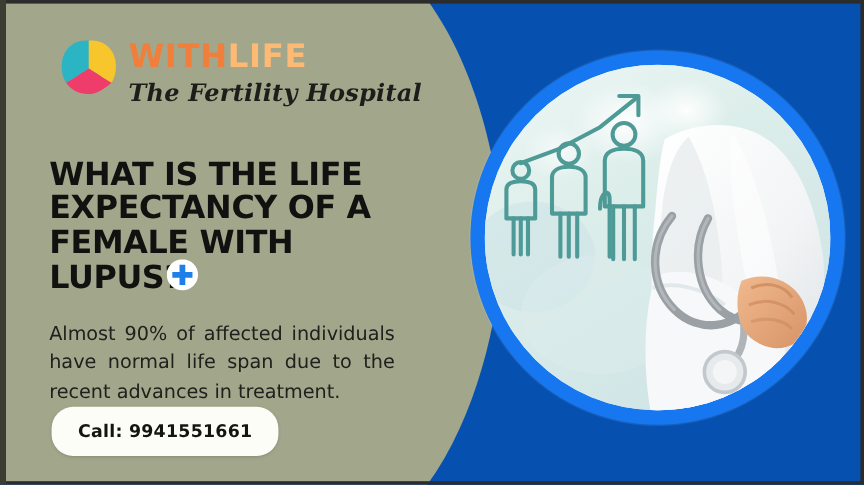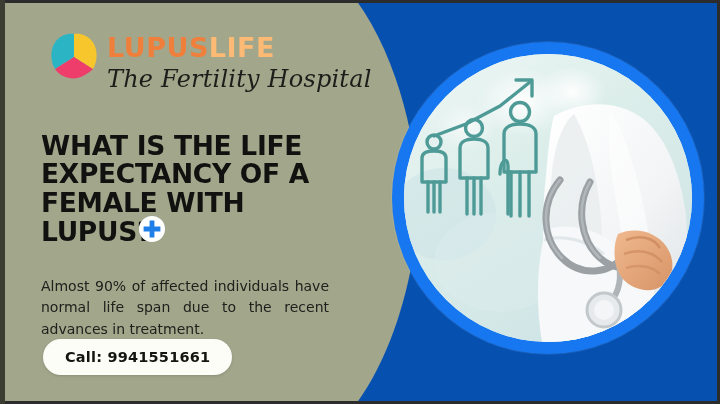--- a/index.html
+++ b/index.html
@@ -91,22 +91,22 @@
     font-size: 27px;
     font-weight: bold;
     letter-spacing: 0.5px;
     line-height: 1;
     font-family: "DejaVu Sans", sans-serif;
   }
   .logo-word .w1 { color: #ef7f3b; }
   .logo-word .w2 { color: #fdba74; }
   .logo-tag {
     margin-top: 4px;
-    font-size: 24px;
-    font-weight: normal;
+    font-size: 20px;
+    font-weight: bold;
     font-style: italic;
     color: #1d1d1a;
     font-family: "DejaVu Serif", serif;
     letter-spacing: 0.2px;
     white-space: nowrap;
   }
 
   
   .headline {
     position: absolute;
@@ -131,37 +131,37 @@
     width: 26px;
     height: 26px;
     z-index: 22;
   }
   .plus-badge svg { display: block; width: 100%; height: 100%; }
 
   
   .body-copy {
     position: absolute;
     left: 41px;
-    top: 262px;
+    top: 250px;
     width: 288px;
     z-index: 20;
     color: #20201c;
     font-family: "DejaVu Sans", sans-serif;
-    font-size: 14px;
+    font-size: 16px;
     line-height: 1.52;
     text-align: justify;
     font-weight: 500;
   }
 
   
   .call-pill {
     position: absolute;
     left: 43px;
     top: 339px;
-    height: 36px;
+    height: 41px;
     padding: 0 22px;
     display: flex;
     align-items: center;
     background: #fdfdf8;
     border-radius: 18px;
     z-index: 22;
     box-shadow: 0 1px 3px rgba(0,0,0,0.15);
   }
   .call-pill span {
     font-family: "DejaVu Sans", sans-serif;
@@ -268,21 +268,21 @@
 
   <div class="logo">
     <div class="logo-mark">
       <svg viewBox="0 0 54 56" aria-hidden="true">
         <path d="M27,6 C27,22 27,28 27,29 C16,36 10,40 8,41 C3,33 3,20 9,13 C14,7 21,5 27,6 Z" fill="#2BB5C4"></path>
         <path d="M27,6 C33,5 40,7 45,13 C51,20 51,33 46,41 C44,40 38,36 27,29 C27,28 27,22 27,6 Z" fill="#F7C62C"></path>
         <path d="M8,41 C14,50 27,53 36,48 C41,45 44,43 46,41 C44,40 38,36 27,29 C16,36 10,40 8,41 Z" fill="#EE3D6B"></path>
       </svg>
     </div>
     <div class="logo-text">
-      <div class="logo-word"><span class="w1">LUPUS</span><span class="w2">LIFE</span></div>
+      <div class="logo-word"><span class="w1">WITH</span><span class="w2">LIFE</span></div>
       <div class="logo-tag">The Fertility Hospital</div>
     </div>
   </div>
 
   <h1 class="headline">WHAT IS THE LIFE EXPECTANCY OF A FEMALE WITH LUPUS?</h1>
 
   <div class="plus-badge">
     <svg viewBox="0 0 26 26" aria-hidden="true">
       <circle cx="13" cy="13" r="13" fill="#FFFFFF"></circle>
       <path d="M10.6,4.6 h4.8 v6 h6 v4.8 h-6 v6 h-4.8 v-6 h-6 v-4.8 h6 Z" fill="#1F7FE8"></path>

